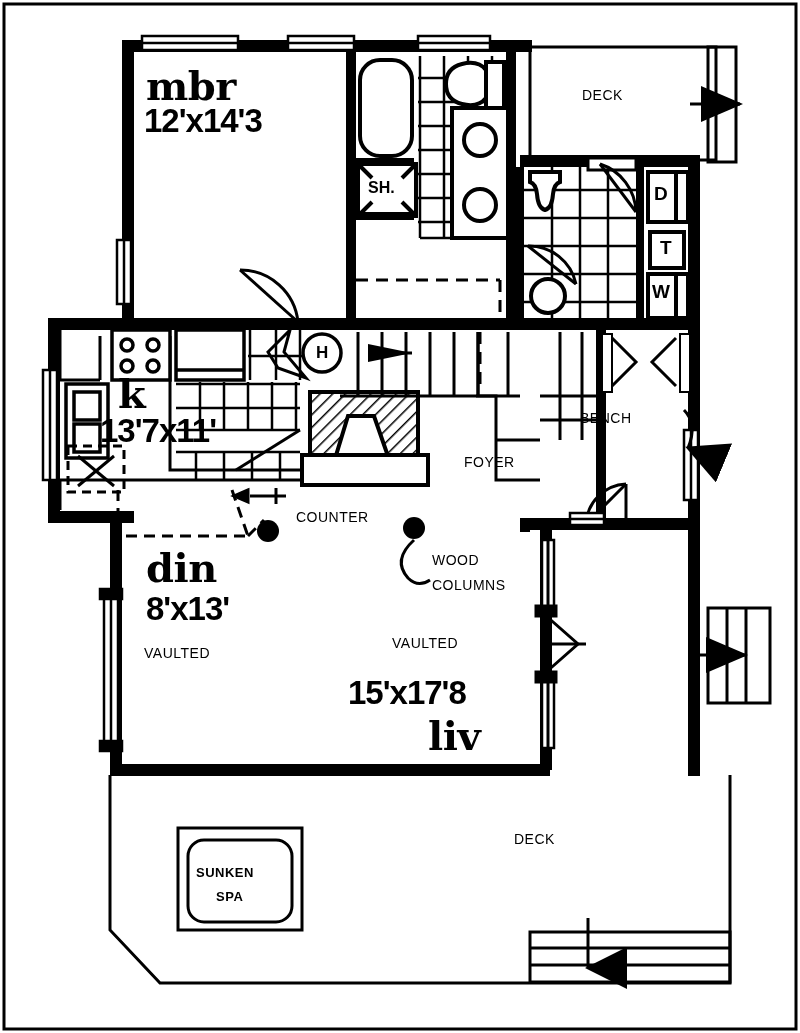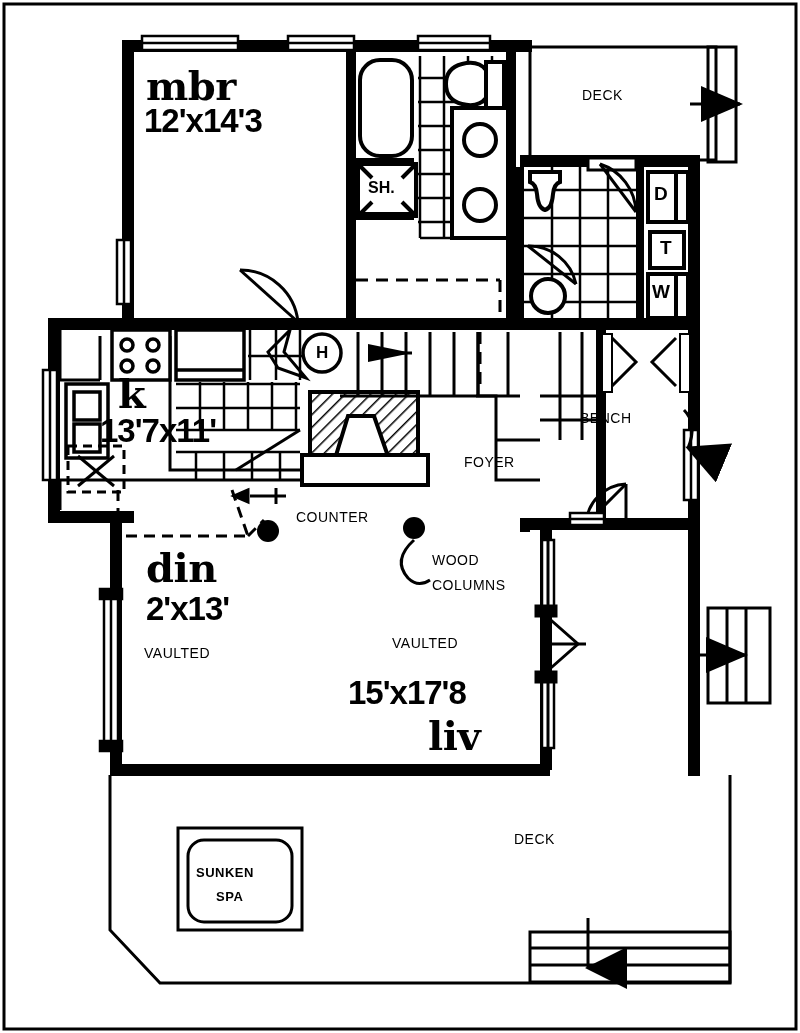--- a/index.html
+++ b/index.html
@@ -430,21 +430,21 @@
     </g>
   </svg>
 
   <div class="lbl lbl-room-name" style="left:146px; top:66px;">mbr</div>
   <div class="lbl lbl-room-dim" style="left:144px; top:104px;">12'x14'3</div>
 
   <div class="lbl lbl-room-name" style="left:118px; top:374px;">k</div>
   <div class="lbl lbl-room-dim" style="left:100px; top:414px;">13'7x11'</div>
 
   <div class="lbl lbl-room-name" style="left:146px; top:548px;">din</div>
-  <div class="lbl lbl-room-dim" style="left:146px; top:592px;">2'x13'</div>
+  <div class="lbl lbl-room-dim" style="left:146px; top:592px;">8'x13'</div>
   <div class="lbl lbl-note" style="left:144px; top:646px;">VAULTED</div>
 
   <div class="lbl lbl-note" style="left:392px; top:636px;">VAULTED</div>
   <div class="lbl lbl-room-dim" style="left:348px; top:676px;text-align:center;">15'x17'8</div>
   <div class="lbl lbl-room-name" style="left:428px; top:716px;">liv</div>
 
   <div class="lbl lbl-note" style="left:582px; top:88px;">DECK</div>
   <div class="lbl lbl-note" style="left:514px; top:832px;">DECK</div>
 
   <div class="lbl lbl-note" style="left:464px; top:455px;">FOYER</div>

